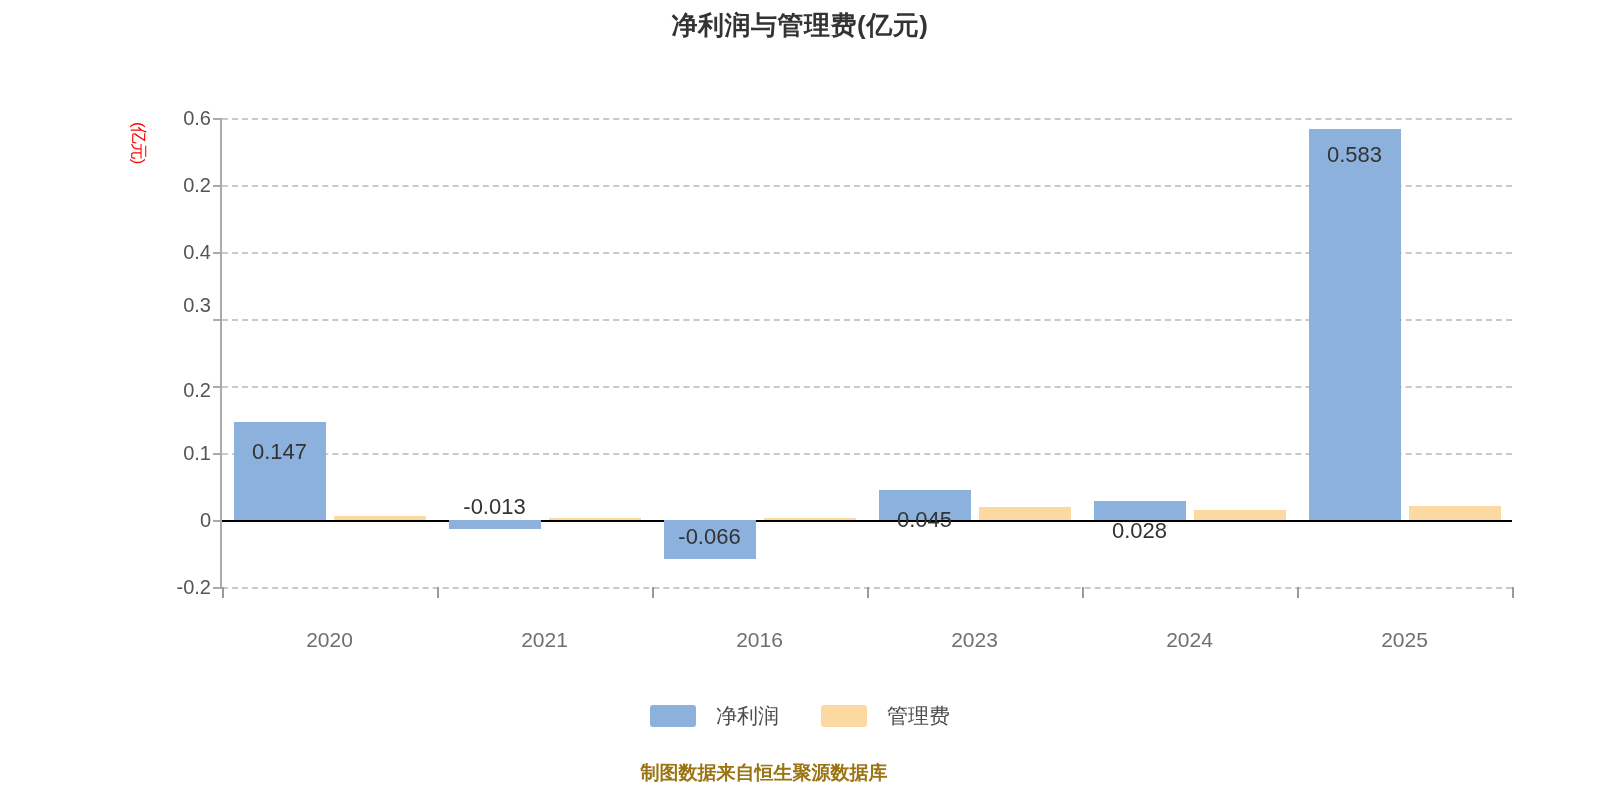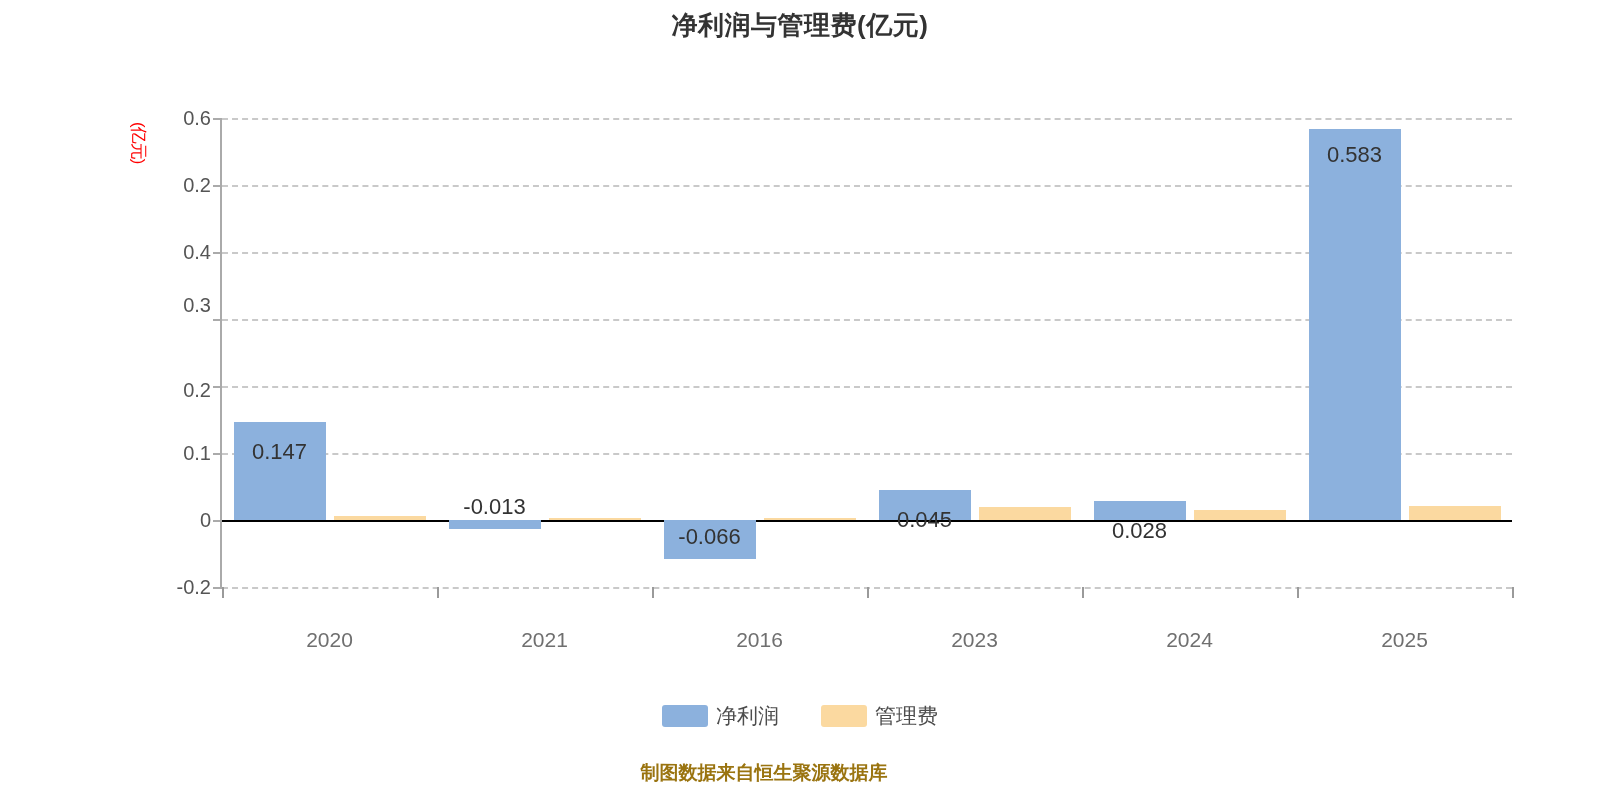--- a/index.html
+++ b/index.html
@@ -151,21 +151,21 @@
     top: 702px;
     width: 1600px;
     display: flex;
     justify-content: center;
     align-items: center;
     gap: 42px;
   }
   .legend-item {
     display: flex;
     align-items: center;
-    gap: 8px;
+    gap: 20px;
   }
   .legend-swatch {
     width: 46px;
     height: 22px;
     border-radius: 3px;
   }
   .legend-swatch.net { background: #8cb1dd; }
   .legend-swatch.admin { background: #fbd9a0; }
   .legend-text {
     font-size: 21px;

